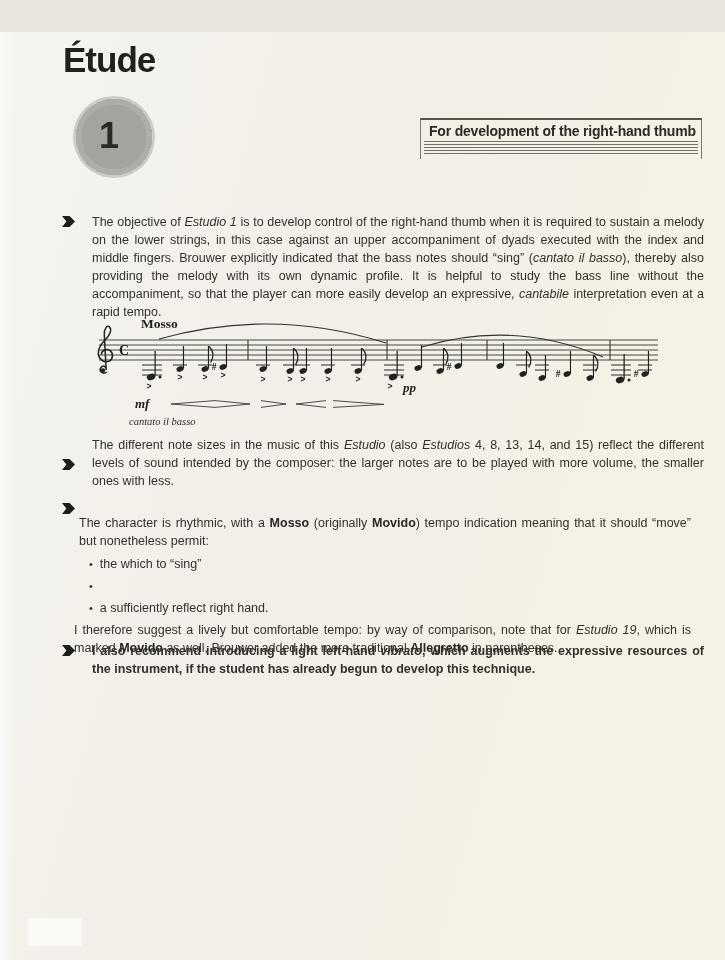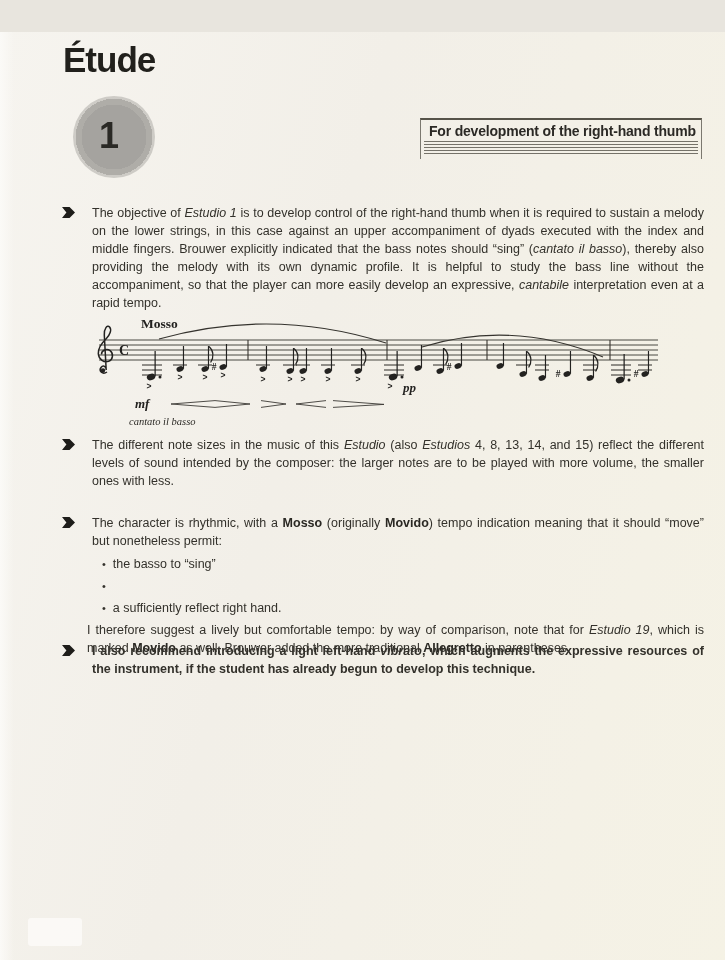--- a/index.html
+++ b/index.html
@@ -17,21 +17,21 @@
         rgba(167,165,160,.5) 66% 76%,rgba(167,165,160,0) 85%);
         display:flex;align-items:center;justify-content:center;}
   .badge span{font-size:36px;font-weight:700;color:#2a2925;transform:translate(-5px,-1px);}
   .focus-box{position:absolute;left:420px;top:86px;width:282px;box-sizing:border-box;
         border:1px solid #7b786f;border-top:2px solid #565349;border-bottom:none;}
   .focus-box .txt{padding:3px 6px 1px 8px;font-size:14px;font-weight:700;color:#2b2925;
         letter-spacing:-0.2px;white-space:nowrap;}
   .focus-box .hatch{height:14px;margin:1px 3px 4px 3px;
         background:repeating-linear-gradient(to bottom,rgba(95,92,83,.85) 0 1px,rgba(0,0,0,0) 1px 3px);}
   .bullet{position:absolute;left:62px;width:643px;display:flex;}
-  .b1{top:172px;} .b2{top:404px;} .b3{top:482px;} .b4{top:610px;font-weight:bold;}
+  .b1{top:181px;} .b2{top:404px;align-items:center;} .b3{top:468px;flex-direction:column;} .b4{top:610px;font-weight:bold;}
   .arrow{flex:none;width:13px;height:11px;margin-top:3px;background:#1e1d1a;
         clip-path:polygon(0 0,58% 0,100% 50%,58% 100%,0 100%,34% 50%);}
   .btext{margin-left:17px;font-size:12.5px;line-height:18px;text-align:justify;
         color:#33312b;width:612px;}
   .btext b{font-weight:700;color:#2a2823;}
   .subs{margin:5px 0 3px 10px;}
   .sub{display:flex;line-height:18px;margin-bottom:4px;text-align:left;}
   .sub .dot{margin-right:7px;font-size:11px;}
   .outro{margin-top:3px;margin-left:-5px;}
   .pagenum{position:absolute;left:62px;top:928px;font-size:13px;color:#3a3832;}
@@ -198,21 +198,21 @@
     <div class="btext">The different note sizes in the music of this <i>Estudio</i> (also <i>Estudios</i> 4, 8, 13, 14, and 15) reflect the different levels of sound intended by the composer: the larger notes are to be played with more volume, the smaller ones with less.</div>
   </div>
 
   <div class="bullet b3">
     <span class="arrow"></span>
     <div class="btext">
       <div>The character is rhythmic, with a <b>Mosso</b> (originally <b>Movido</b>) tempo indication meaning that it should “move” but nonetheless permit:</div>
       <div class="subs">
         <div class="sub">
           <span class="dot">•</span>
-          <span>the basso to “sing”</span>
+          <span>the which to “sing”</span>
         </div>
         <div class="sub">
           <span class="dot">•</span>
         </div>
         <div class="sub">
           <span class="dot">•</span>
           <span>a sufficiently reflect right hand.</span>
         </div>
       </div>
       <div class="outro">I therefore suggest a lively but comfortable tempo: by way of comparison, note that for <i>Estudio 19</i>, which is marked <b>Movido</b> as well, Brouwer added the more traditional <b>Allegretto</b> in parentheses.</div>

